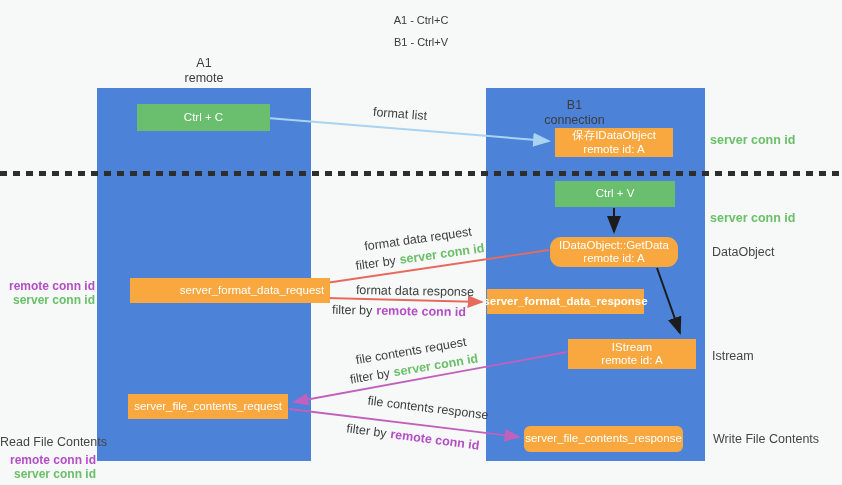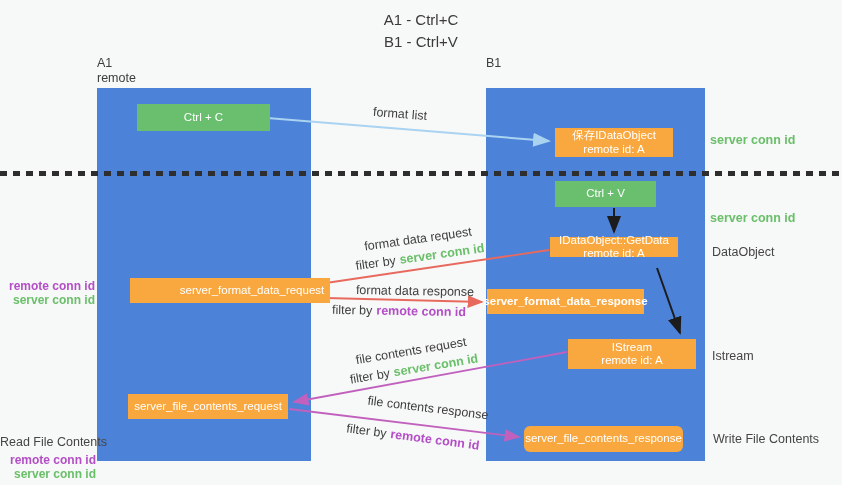--- a/index.html
+++ b/index.html
@@ -5,24 +5,24 @@
   html,body{margin:0;padding:0;}
   body{
     width:842px;height:485px;position:relative;overflow:hidden;
     background:#f7f8f8;
     font-family:"Liberation Sans", sans-serif;
     -webkit-font-smoothing:antialiased;
   }
   .abs{position:absolute;}
   .title{
     left:0;top:9px;width:842px;text-align:center;
-    font-size:15px;line-height:22px;color:#3a3a3a;z-index:5;
+    font-size:11px;line-height:22px;color:#3a3a3a;z-index:5;
   }
   .col-header{
-    top:56px;font-size:12.5px;line-height:15px;color:#3d3d3d;z-index:5;
+    top:56px;text-align:center;font-size:12.5px;line-height:15px;color:#3d3d3d;z-index:5;
   }
   .column{
     top:88px;height:373px;background:#4c82d8;z-index:1;
   }
   .dotted-line{
     left:0;top:171px;width:842px;height:5px;z-index:3;
     background:repeating-linear-gradient(90deg,#2e2e2e 0 7px,transparent 7px 13px);
   }
   .arrows{left:0;top:0;z-index:2;}
   .node{
@@ -47,22 +47,23 @@
 
 <div class="abs title">
   <div>A1 - Ctrl+C</div>
   <div>B1 - Ctrl+V</div>
 </div>
 
 <div class="abs col-header" style="left:97px;width:214px;">
   <div>A1</div>
   <div>remote</div>
 </div>
-<div class="abs col-header" style="left:486px;width:219px;">
+<div class="abs col-header" style="left:465px;width:219px;margin-top:42px;">
   <div>B1</div>
+  <div>connection</div>
 </div>
 
 <div class="abs column" style="left:97px;width:214px;"></div>
 <div class="abs column" style="left:486px;width:219px;"></div>
 
 <div class="abs dotted-line"></div>
 
 <svg class="abs arrows" width="842" height="485" viewBox="0 0 842 485">
   <defs>
     <marker id="ah-blue" markerWidth="9" markerHeight="7" refX="8" refY="3.5" orient="auto">
@@ -89,25 +90,25 @@
 
 <div class="abs node green-box" style="left:137px;top:104px;width:133px;height:27px;">
   <div>Ctrl + C</div>
 </div>
 
 <div class="abs node orange-box" style="left:555px;top:128px;width:118px;height:29px;">
   <div>保存IDataObject</div>
   <div>remote id: A</div>
 </div>
 
-<div class="abs node green-box" style="left:555px;top:181px;width:101px;height:26px;">
+<div class="abs node green-box" style="left:555px;top:181px;width:120px;height:26px;">
   <div>Ctrl + V</div>
 </div>
 
-<div class="abs node orange-box" style="left:550px;top:237px;width:128px;height:20px;">
+<div class="abs node orange-box" style="left:550px;top:237px;width:128px;height:30px;border-radius:11px;">
   <div>IDataObject::GetData</div>
   <div>remote id: A</div>
 </div>
 
 <div class="abs node orange-box" style="left:130px;top:278px;width:156px;height:25px;padding-left:44px;">
   <div>server_format_data_request</div>
 </div>
 
 <div class="abs node orange-box" style="left:487px;top:289px;width:157px;height:25px;font-weight:bold;">
   <div>server_format_data_response</div>

